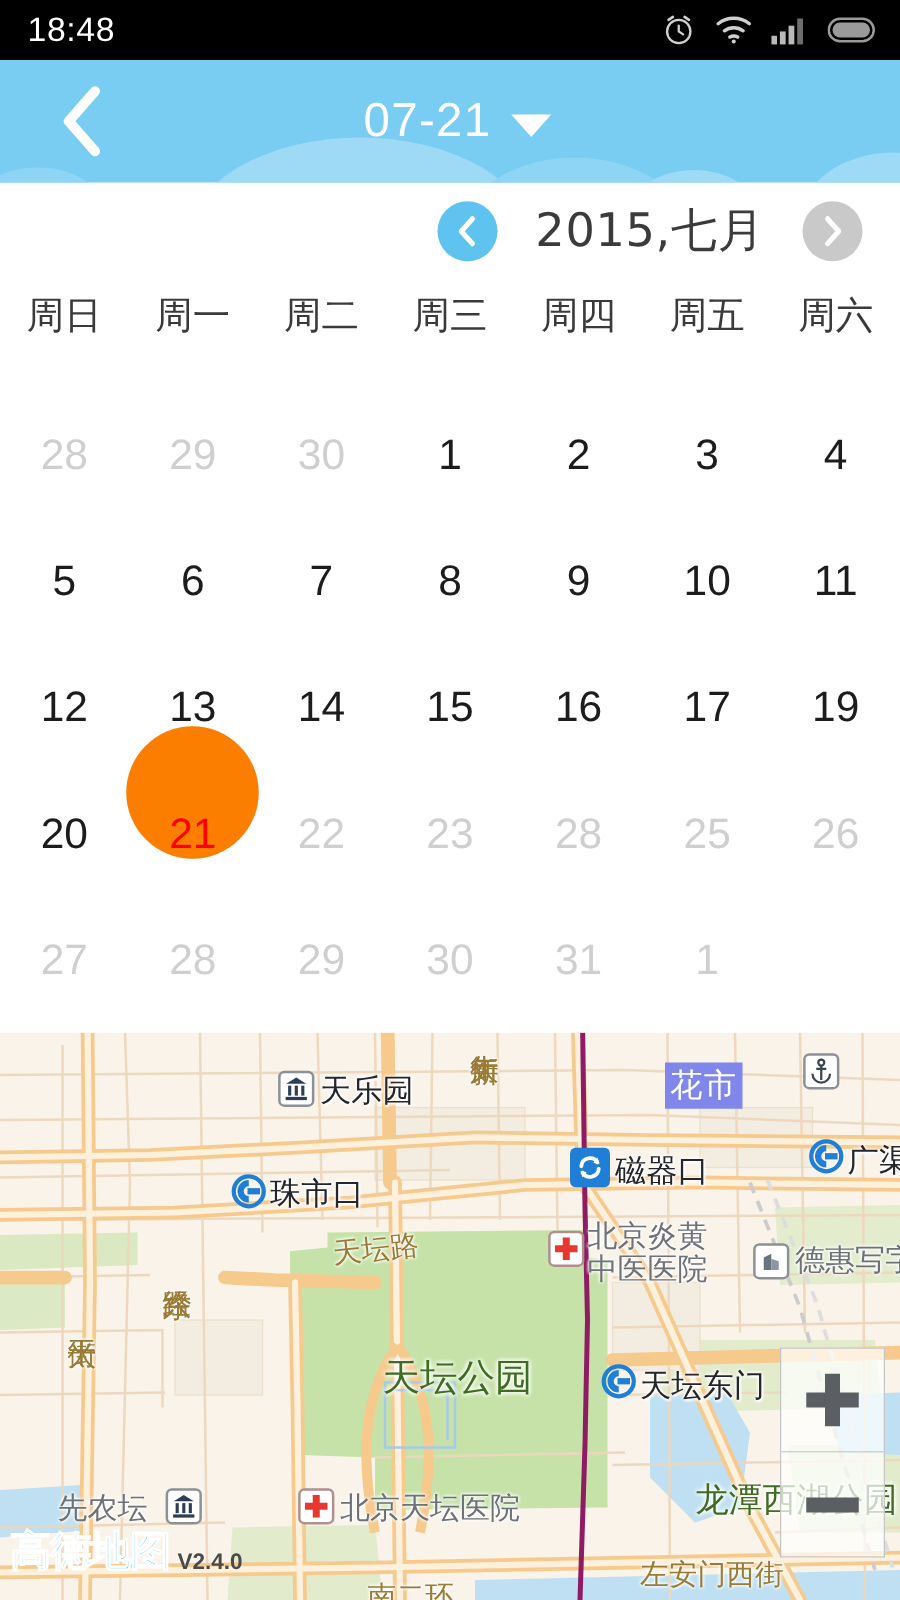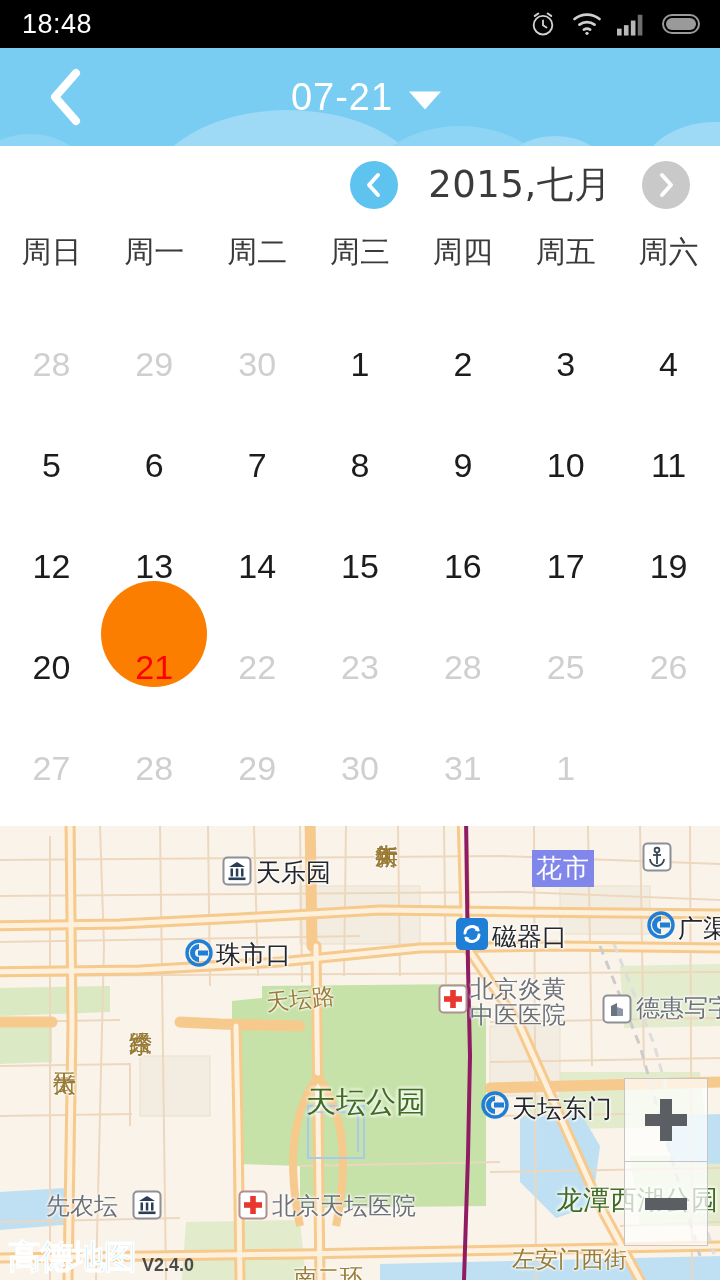--- a/index.html
+++ b/index.html
@@ -182,21 +182,21 @@
     display:flex;align-items:center;justify-content:center;
     cursor:pointer;
   }
   .zoom-btn + .zoom-btn{ border-top:none; }
   .plus-h{position:absolute;width:42px;height:12px;background:#5b5f63;}
   .plus-v{position:absolute;width:12px;height:42px;background:#5b5f63;}
   .minus-h{width:42px;height:12px;background:#5b5f63;}
   .zb-inner{position:relative;width:42px;height:42px;display:flex;align-items:center;justify-content:center;}
 
   .amap-logo{
-    position:absolute; left:8px; bottom:0;
+    position:absolute; left:8px; bottom:16px;
     display:flex; align-items:flex-end; gap:6px; z-index:5;
   }
   .amap-logo .zh{
     font-size:33px; color:#4cc7f0; font-weight:bold;
     font-family:"DejaVu Sans","Liberation Sans",sans-serif;
     -webkit-text-stroke:1px #ffffff;
     letter-spacing:-1px;
   }
   .amap-logo .ver{
     font-size:18px; color:#4a4a4a; font-weight:bold;

